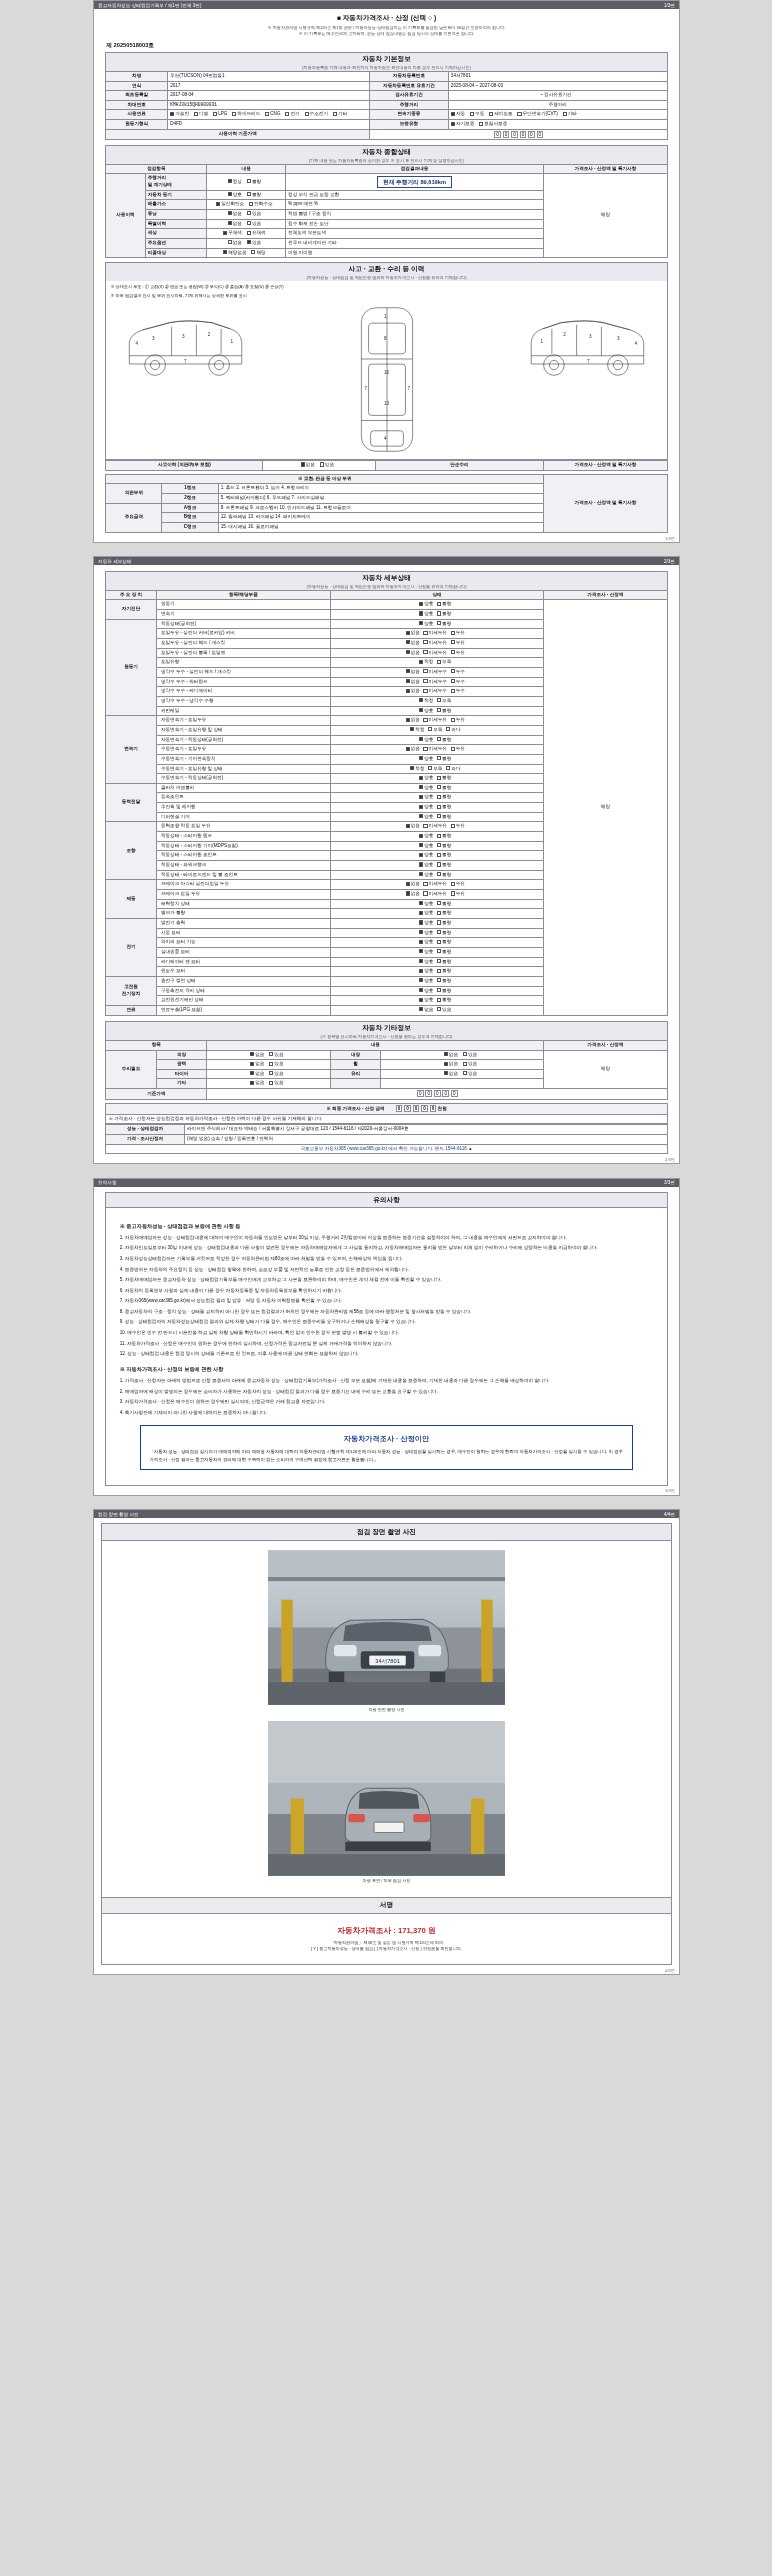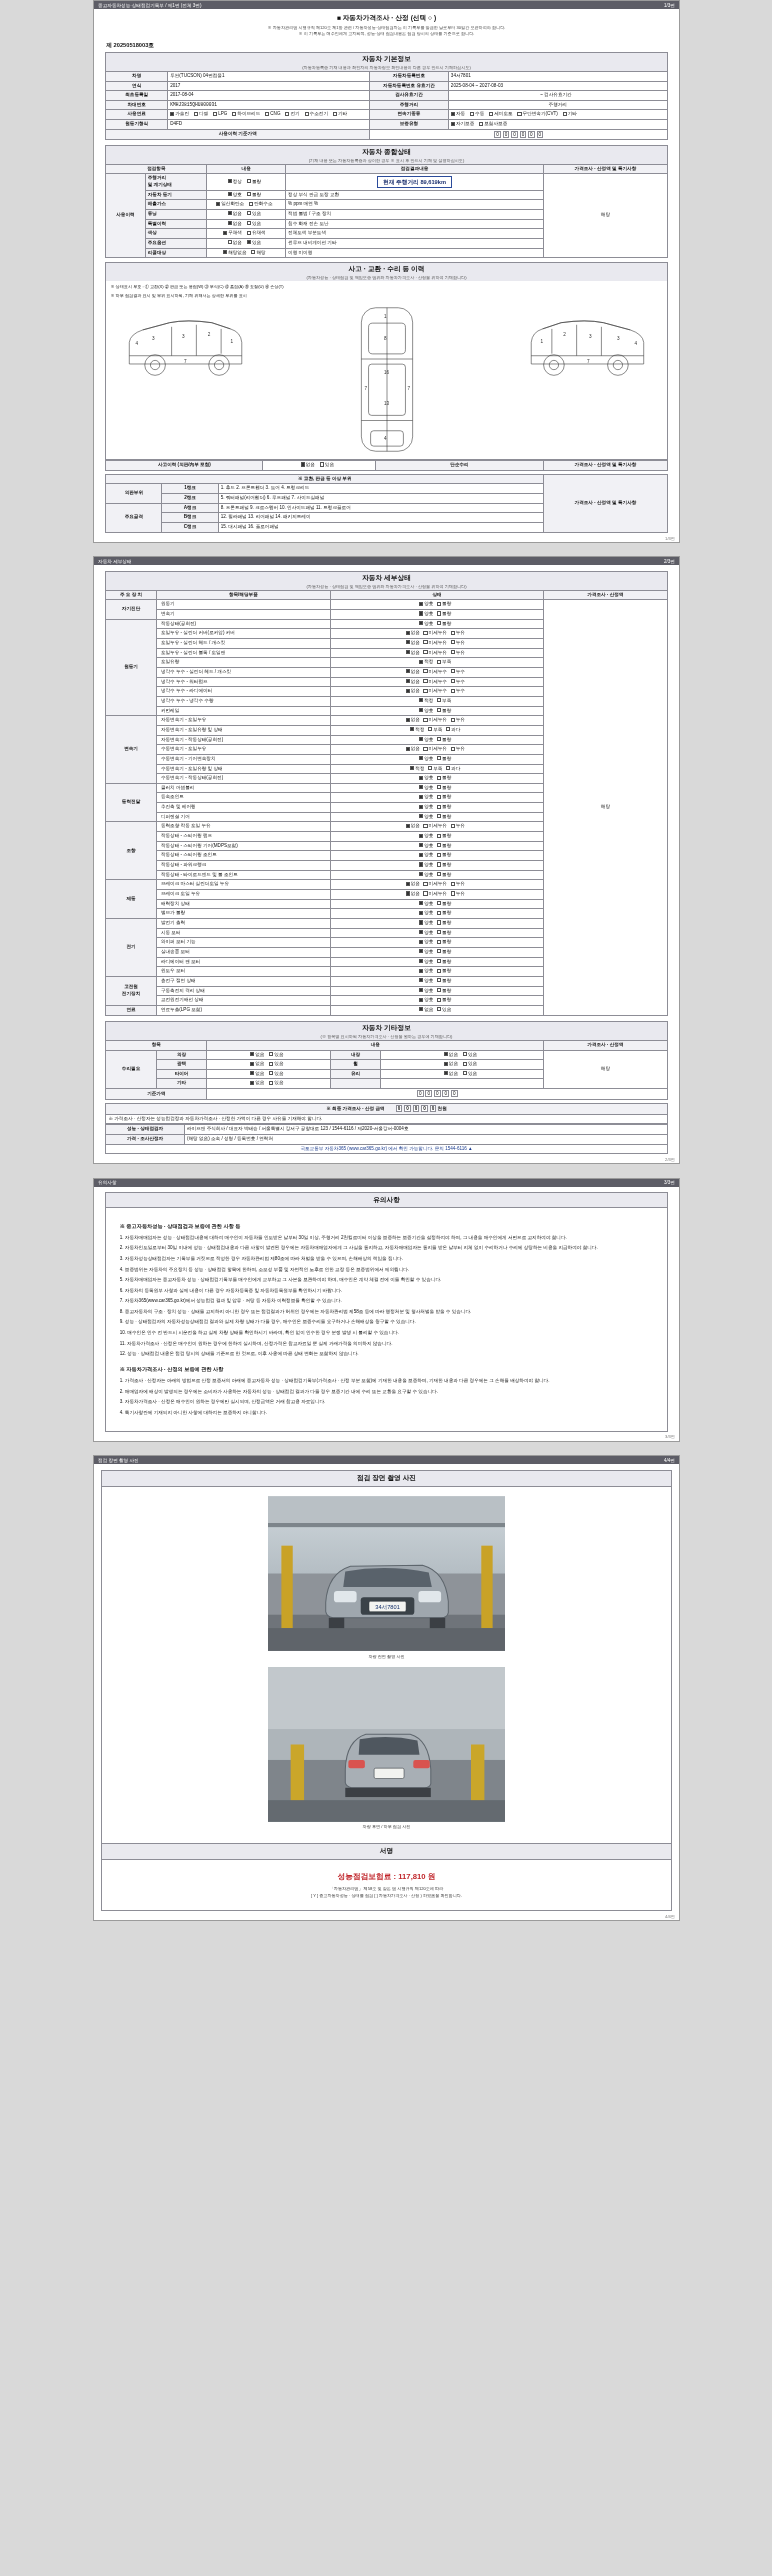--- a/index.html
+++ b/index.html
@@ -863,20 +863,24 @@
           <p>12. 성능 · 상태점검 내용은 점검 당시의 상태를 기준으로 한 것으로, 이후 사용에 따른 상태 변화는 포함하지 않습니다.</p>
         </div>
       <h4>※ 자동차가격조사 · 산정의 보증에 관한 사항</h4>
       <div id="notice-list-2">
           <p>1. 가격조사 · 산정자는 아래의 방법으로 산정 보증서의 아래에 중고자동차 성능 · 상태점검기록부(가격조사 · 산정 부분 포함)에 기재한 내용을 보증하며, 기재한 내용과 다른 경우에는 그 손해를 배상하여야 합니다.</p>
           <p>2. 매매업자에 배상이 발생되는 경우에는 소비자가 사용하는 자동차의 성능 · 상태점검 결과가 다를 경우 보증기간 내에 수리 또는 교환을 요구할 수 있습니다.</p>
           <p>3. 자동차가격조사 · 산정은 매수인이 원하는 경우에만 실시되며, 산정금액은 거래 참고용 자료입니다.</p>
           <p>4. 특기사항란에 기재되지 아니한 사항에 대하여는 보증하지 아니합니다.</p>
         </div>
 
+      <div class="guarantee-box">
+        <div class="gtitle">자동차가격조사 · 산정이안</div>
+        <p>「자동차 성능 · 상태점검 실시자가 매매계약에 따라 매매용 자동차에 대하여 자동차관리법 시행규칙 제120조에 따라 자동차 성능 · 상태점검을 실시하는 경우, 매수인이 원하는 경우에 한하여 자동차가격조사 · 산정을 실시할 수 있습니다. 이 경우 가격조사 · 산정 결과는 중고자동차의 권리에 대한 구속력이 없는 소비자의 구매선택 결정에 참고자료로 활용됩니다.」</p>
+      </div>
     </div>
   </div>
   <div class="pg-foot">3/3면</div>
 </div>
 
 <div class="page">
   <div class="topbar">
     <span>점검 장면 촬영 사진</span>
     <span>4/4면</span>
   </div>
@@ -935,22 +939,22 @@
           <rect x="0" y="258" width="460" height="42" fill="#646a70"></rect>
         </svg>
         <div class="cap">차량 후면 / 하부 점검 사진</div>
       </div>
 
     </div>
 
     <div class="sign-band">서명</div>
     <div class="sig-area">
       <div class="fee-line">
-        <span>성능점검보험료 :</span>
-        <span>117,810 원</span>
+        <span>자동차가격조사 :</span>
+        <span>171,370 원</span>
       </div>
       <div class="fee-note">
         <div>「자동차관리법」 제58조 및 같은 법 시행규칙 제120조에 따라</div>
         <div>[ Y ] 중고자동차성능 · 상태를 점검 [  ] 자동차가격조사 · 산정 ) 하였음을 확인합니다.</div>
       </div>
     </div>
   </div>
   <div class="pg-foot">4/4면</div>
 </div>
 

